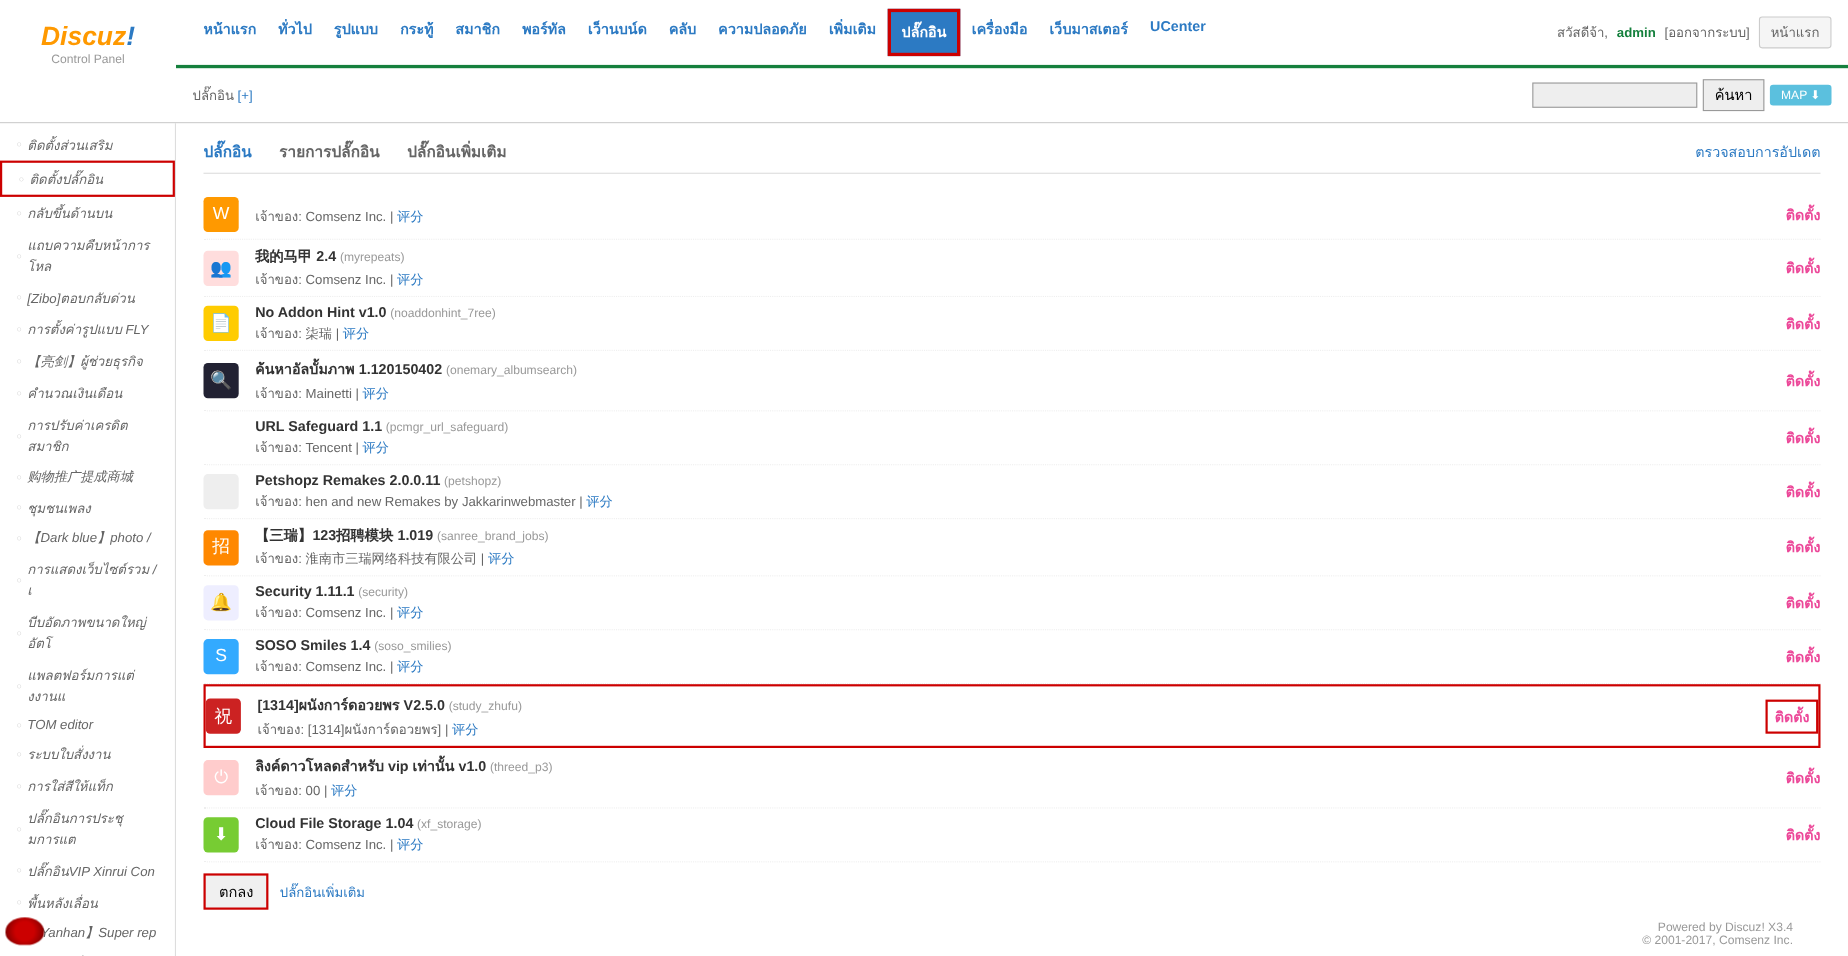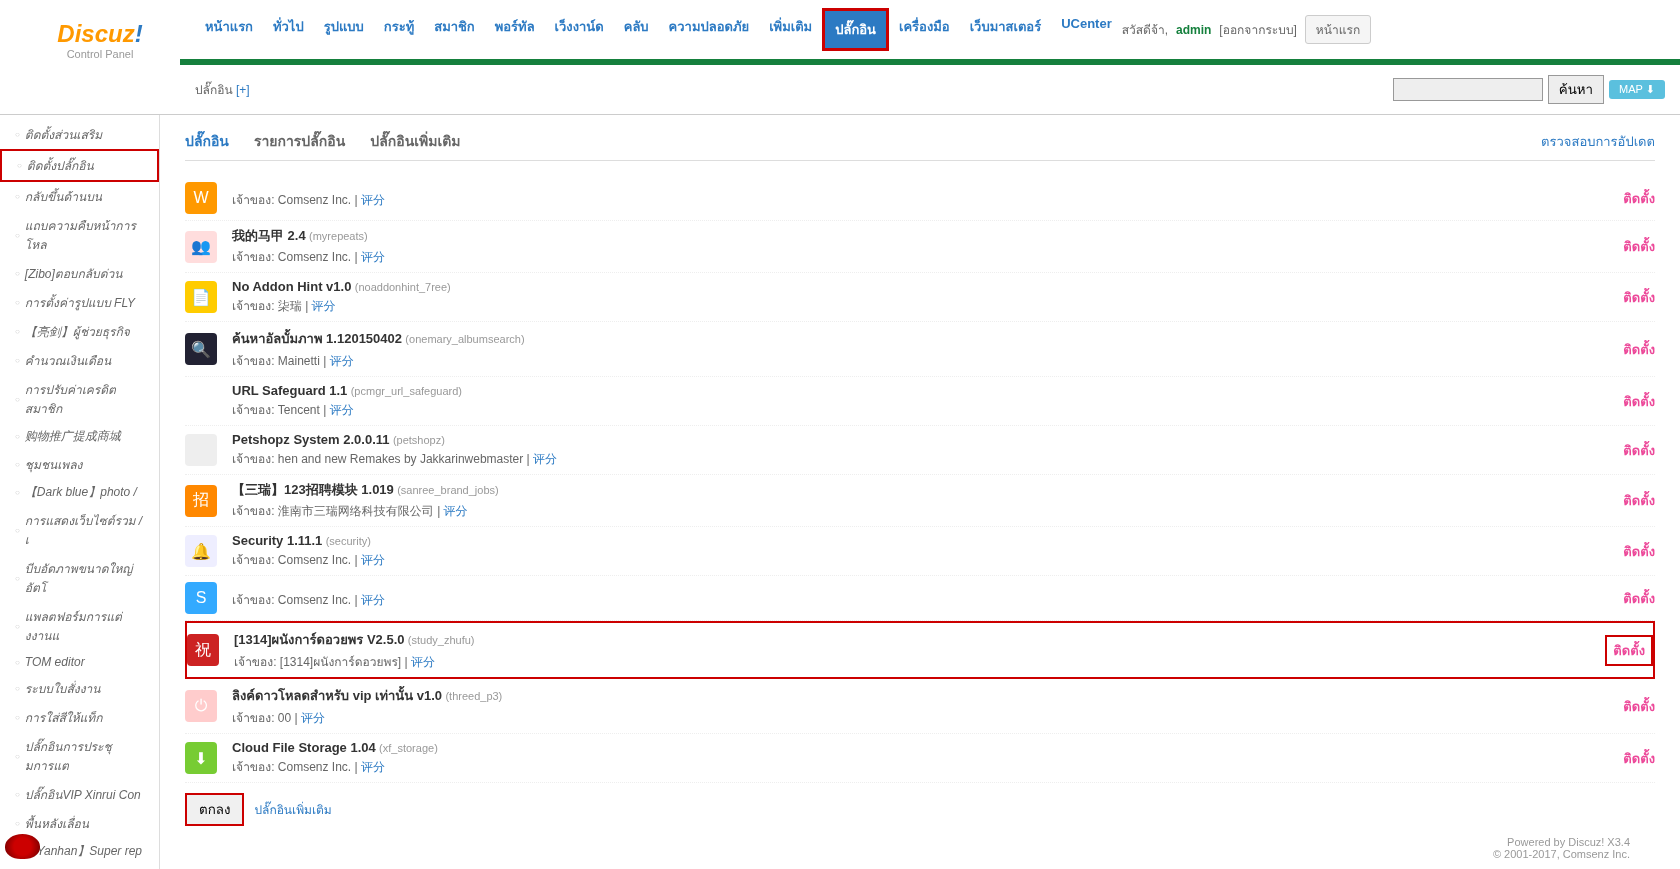--- a/index.html
+++ b/index.html
@@ -1,26 +1,26 @@
 <!DOCTYPE html>
 <html><head>
 <meta charset="utf-8">
 <style>
 * { margin: 0; padding: 0; box-sizing: border-box; }
 body { font-family: Tahoma, Arial, sans-serif; font-size: 12px; color: #333; background: #fff; width: 1680px; }
 a { text-decoration: none; cursor: pointer; }
 
-.header { display: flex; align-items: flex-start; border-bottom: 1px solid #ccc; padding-left: 20px; }
+.header { display: flex; align-items: flex-start; border-bottom: 1px solid #ccc; }
 .logo-area { width: 160px; padding: 20px 10px; text-align: center; }
 .logo-text { font-size: 24px; font-weight: bold; font-style: italic; color: #f90; }
 .logo-excl { color: #2c7ac3; }
 .logo-sub { font-size: 11px; color: #999; }
 
 .header-right { flex: 1; }
-.top-nav { display: flex; align-items: center; padding: 8px 15px; border-bottom: 6px solid #15803d; }
+.top-nav { display: flex; align-items: center; padding: 8px 15px; border-bottom: 3px solid #15803d; justify-content: space-between; }
 .nav-menu { display: flex; gap: 0; }
 .nav-item { padding: 8px 10px; color: #2c7ac3; font-weight: bold; font-size: 13px; }
 .nav-item.active { background: #2c7ac3; color: #fff; border: 3px solid #c00; }
 .user-area { display: flex; align-items: center; gap: 8px; color: #666; }
 .user-area b { color: #15803d; }
 .btn-home { padding: 4px 10px; background: #f5f5f5; border: 1px solid #ccc; border-radius: 3px; color: #666; cursor: pointer; }
 
 .breadcrumb-row { display: flex; align-items: center; justify-content: space-between; padding: 10px 15px; }
 .breadcrumb { color: #666; }
 .breadcrumb-add { color: #2c7ac3; }
@@ -69,21 +69,21 @@
   </div>
   <div class="header-right">
     <div class="top-nav">
       <div class="nav-menu" id="nav-menu">
           <a class="nav-item">หน้าแรก</a>
           <a class="nav-item">ทั่วไป</a>
           <a class="nav-item">รูปแบบ</a>
           <a class="nav-item">กระทู้</a>
           <a class="nav-item">สมาชิก</a>
           <a class="nav-item">พอร์ทัล</a>
-          <a class="nav-item">เว็งงาน์ด</a>
+          <a class="nav-item">เว็านบน์ด</a>
           <a class="nav-item">คลับ</a>
           <a class="nav-item">ความปลอดภัย</a>
           <a class="nav-item">เพิ่มเติม</a>
           <a class="nav-item active">ปลั๊กอิน</a>
           <a class="nav-item">เครื่องมือ</a>
           <a class="nav-item">เว็บมาสเตอร์</a>
           <a class="nav-item">UCenter</a>
         </div>
       <div class="user-area">
         <span>สวัสดีจ้า,</span>
@@ -179,21 +179,21 @@
     <div class="plugin-icon" style="background:#fff">🛡</div>
     <div class="plugin-info">
       <div><span class="plugin-title">URL Safeguard 1.1</span> <span class="plugin-id">(pcmgr_url_safeguard)</span></div>
       <div class="plugin-meta">เจ้าของ: Tencent | <a class="plugin-rate">评分</a></div>
     </div>
     <a class="plugin-action">ติดตั้ง</a>
   </div>
         <div class="plugin-row">
     <div class="plugin-icon" style="background:#eee"></div>
     <div class="plugin-info">
-      <div><span class="plugin-title">Petshopz System 2.0.0.11</span> <span class="plugin-id">(petshopz)</span></div>
+      <div><span class="plugin-title">Petshopz Remakes 2.0.0.11</span> <span class="plugin-id">(petshopz)</span></div>
       <div class="plugin-meta">เจ้าของ: hen and new Remakes by Jakkarinwebmaster | <a class="plugin-rate">评分</a></div>
     </div>
     <a class="plugin-action">ติดตั้ง</a>
   </div>
         <div class="plugin-row">
     <div class="plugin-icon" style="background:#f80">招</div>
     <div class="plugin-info">
       <div><span class="plugin-title">【三瑞】123招聘模块 1.019</span> <span class="plugin-id">(sanree_brand_jobs)</span></div>
       <div class="plugin-meta">เจ้าของ: 淮南市三瑞网络科技有限公司 | <a class="plugin-rate">评分</a></div>
     </div>
@@ -203,20 +203,21 @@
     <div class="plugin-icon" style="background:#eef">🔔</div>
     <div class="plugin-info">
       <div><span class="plugin-title">Security 1.11.1</span> <span class="plugin-id">(security)</span></div>
       <div class="plugin-meta">เจ้าของ: Comsenz Inc. | <a class="plugin-rate">评分</a></div>
     </div>
     <a class="plugin-action">ติดตั้ง</a>
   </div>
         <div class="plugin-row">
     <div class="plugin-icon" style="background:#3af">S</div>
     <div class="plugin-info">
+      <div><span class="plugin-title">SOSO Smiles 1.4</span> <span class="plugin-id">(soso_smilies)</span></div>
       <div class="plugin-meta">เจ้าของ: Comsenz Inc. | <a class="plugin-rate">评分</a></div>
     </div>
     <a class="plugin-action">ติดตั้ง</a>
   </div>
         <div class="plugin-row highlighted">
     <div class="plugin-icon" style="background:#c22">祝</div>
     <div class="plugin-info">
       <div><span class="plugin-title">[1314]ผนังการ์ดอวยพร V2.5.0</span> <span class="plugin-id">(study_zhufu)</span></div>
       <div class="plugin-meta">เจ้าของ: [1314]ผนังการ์ดอวยพร] | <a class="plugin-rate">评分</a></div>
     </div>

